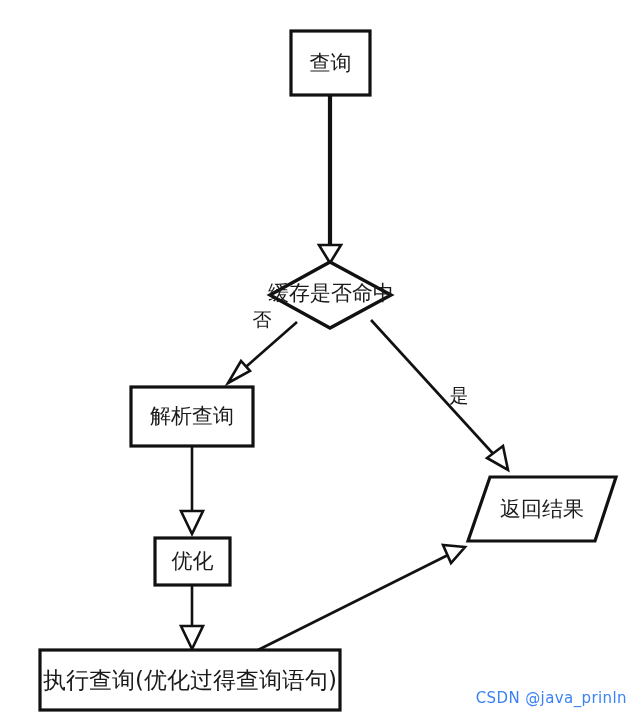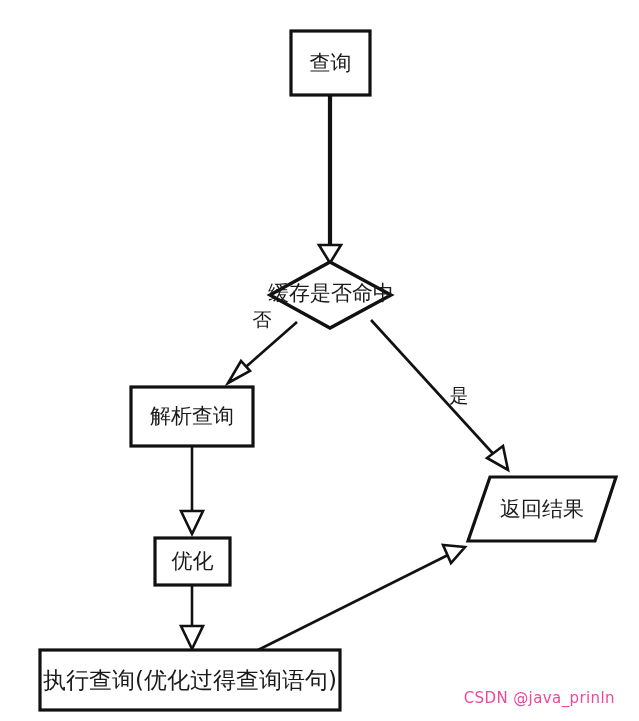--- a/index.html
+++ b/index.html
@@ -65,23 +65,23 @@
   }
   .edge-label {
     fill: #1a1a1a;
     font-family: "DejaVu Sans", "Liberation Sans", sans-serif;
     font-size: 19px;
     text-anchor: middle;
     dominant-baseline: middle;
   }
   .watermark-text {
     position: absolute;
-    right: 24px;
+    right: 12px;
     bottom: 14px;
-    color: #ec4899;
+    color: #3b82f6;
     font-size: 15px;
     font-family: "DejaVu Sans", "Liberation Sans", sans-serif;
     letter-spacing: 0.4px;
     white-space: nowrap;
   }
 </style>
 </head>
 <body>
 
 <div id="canvas">

